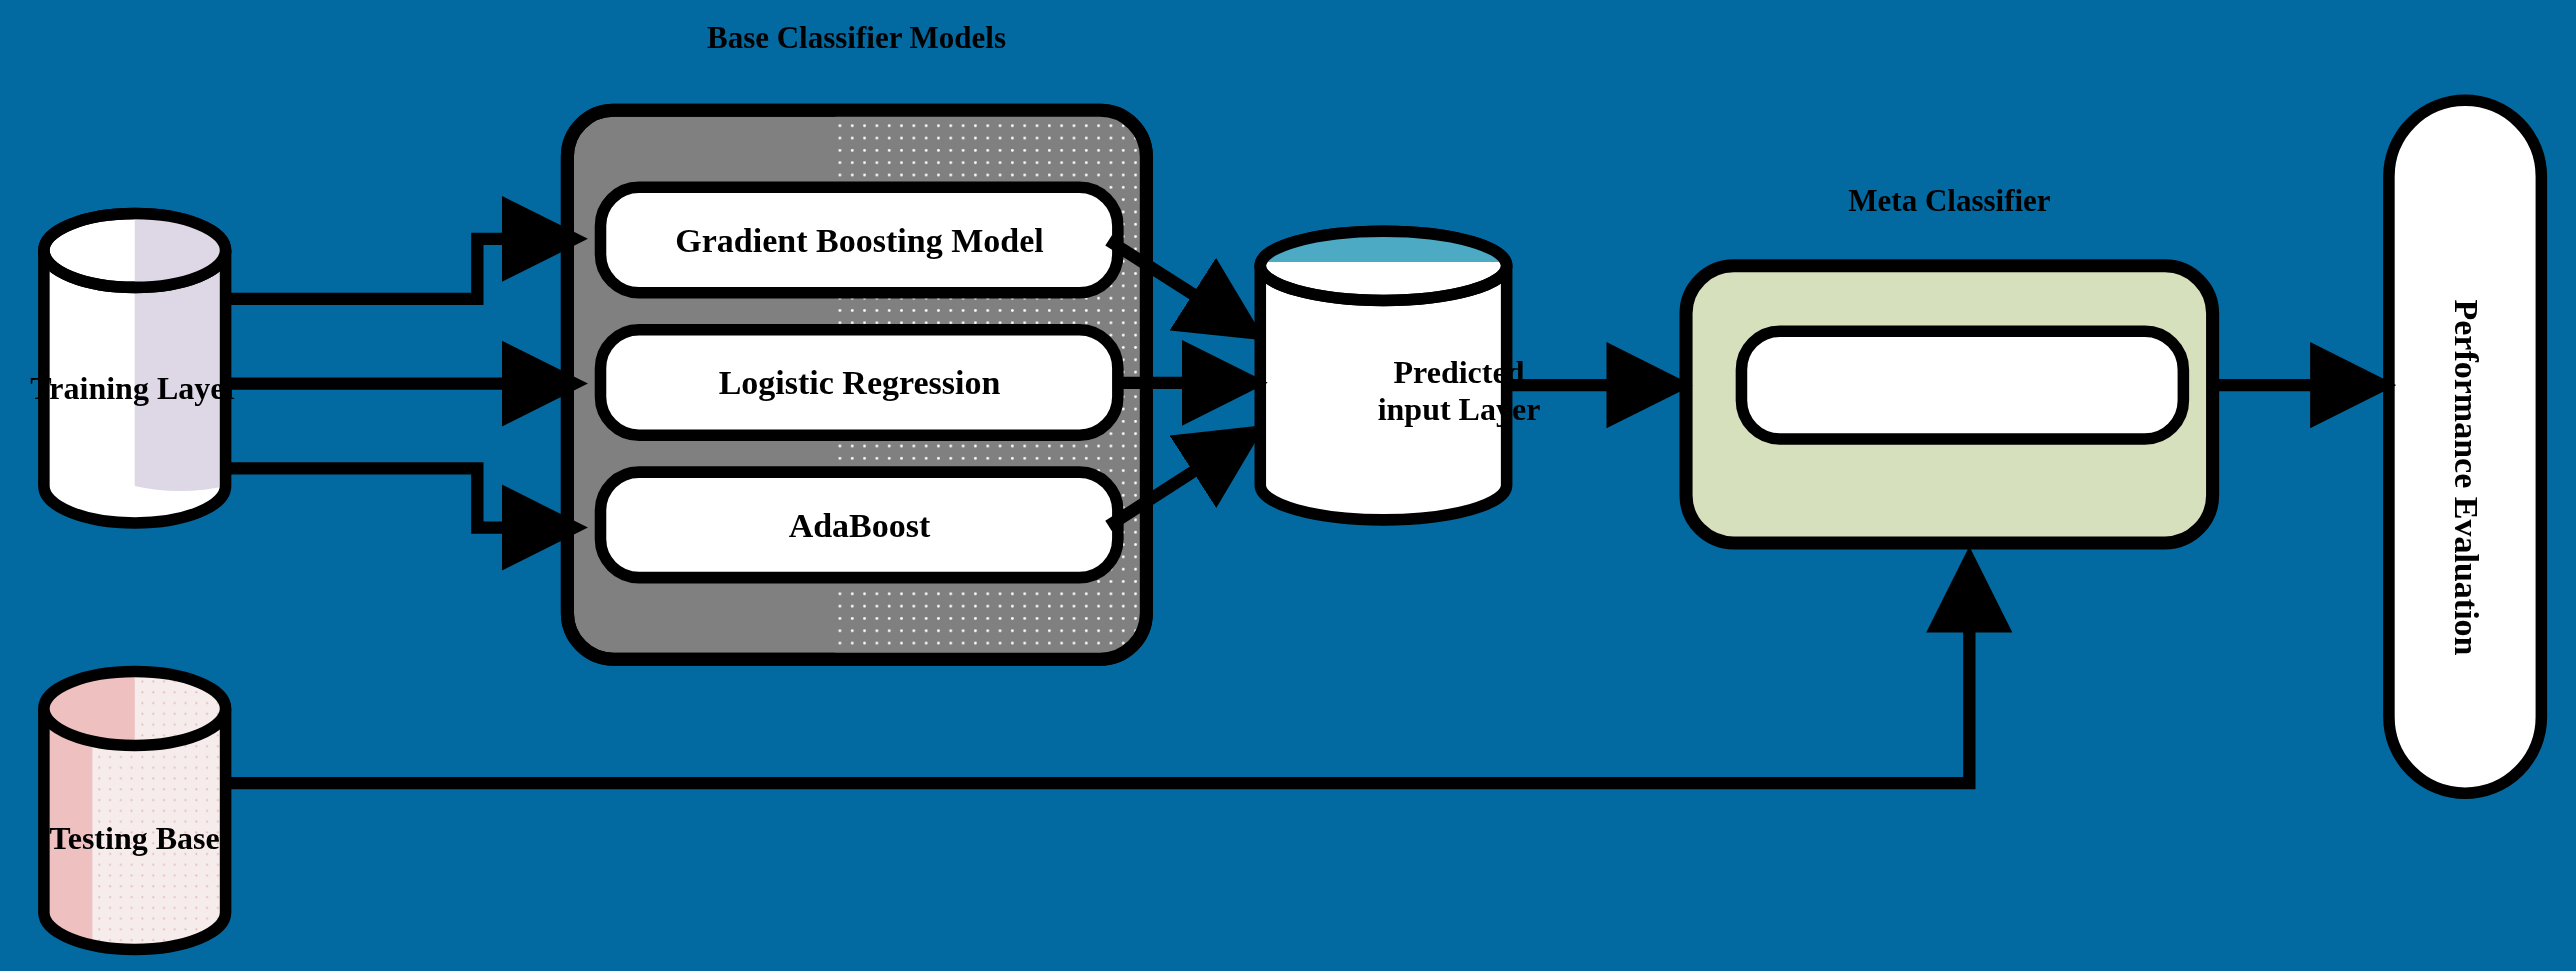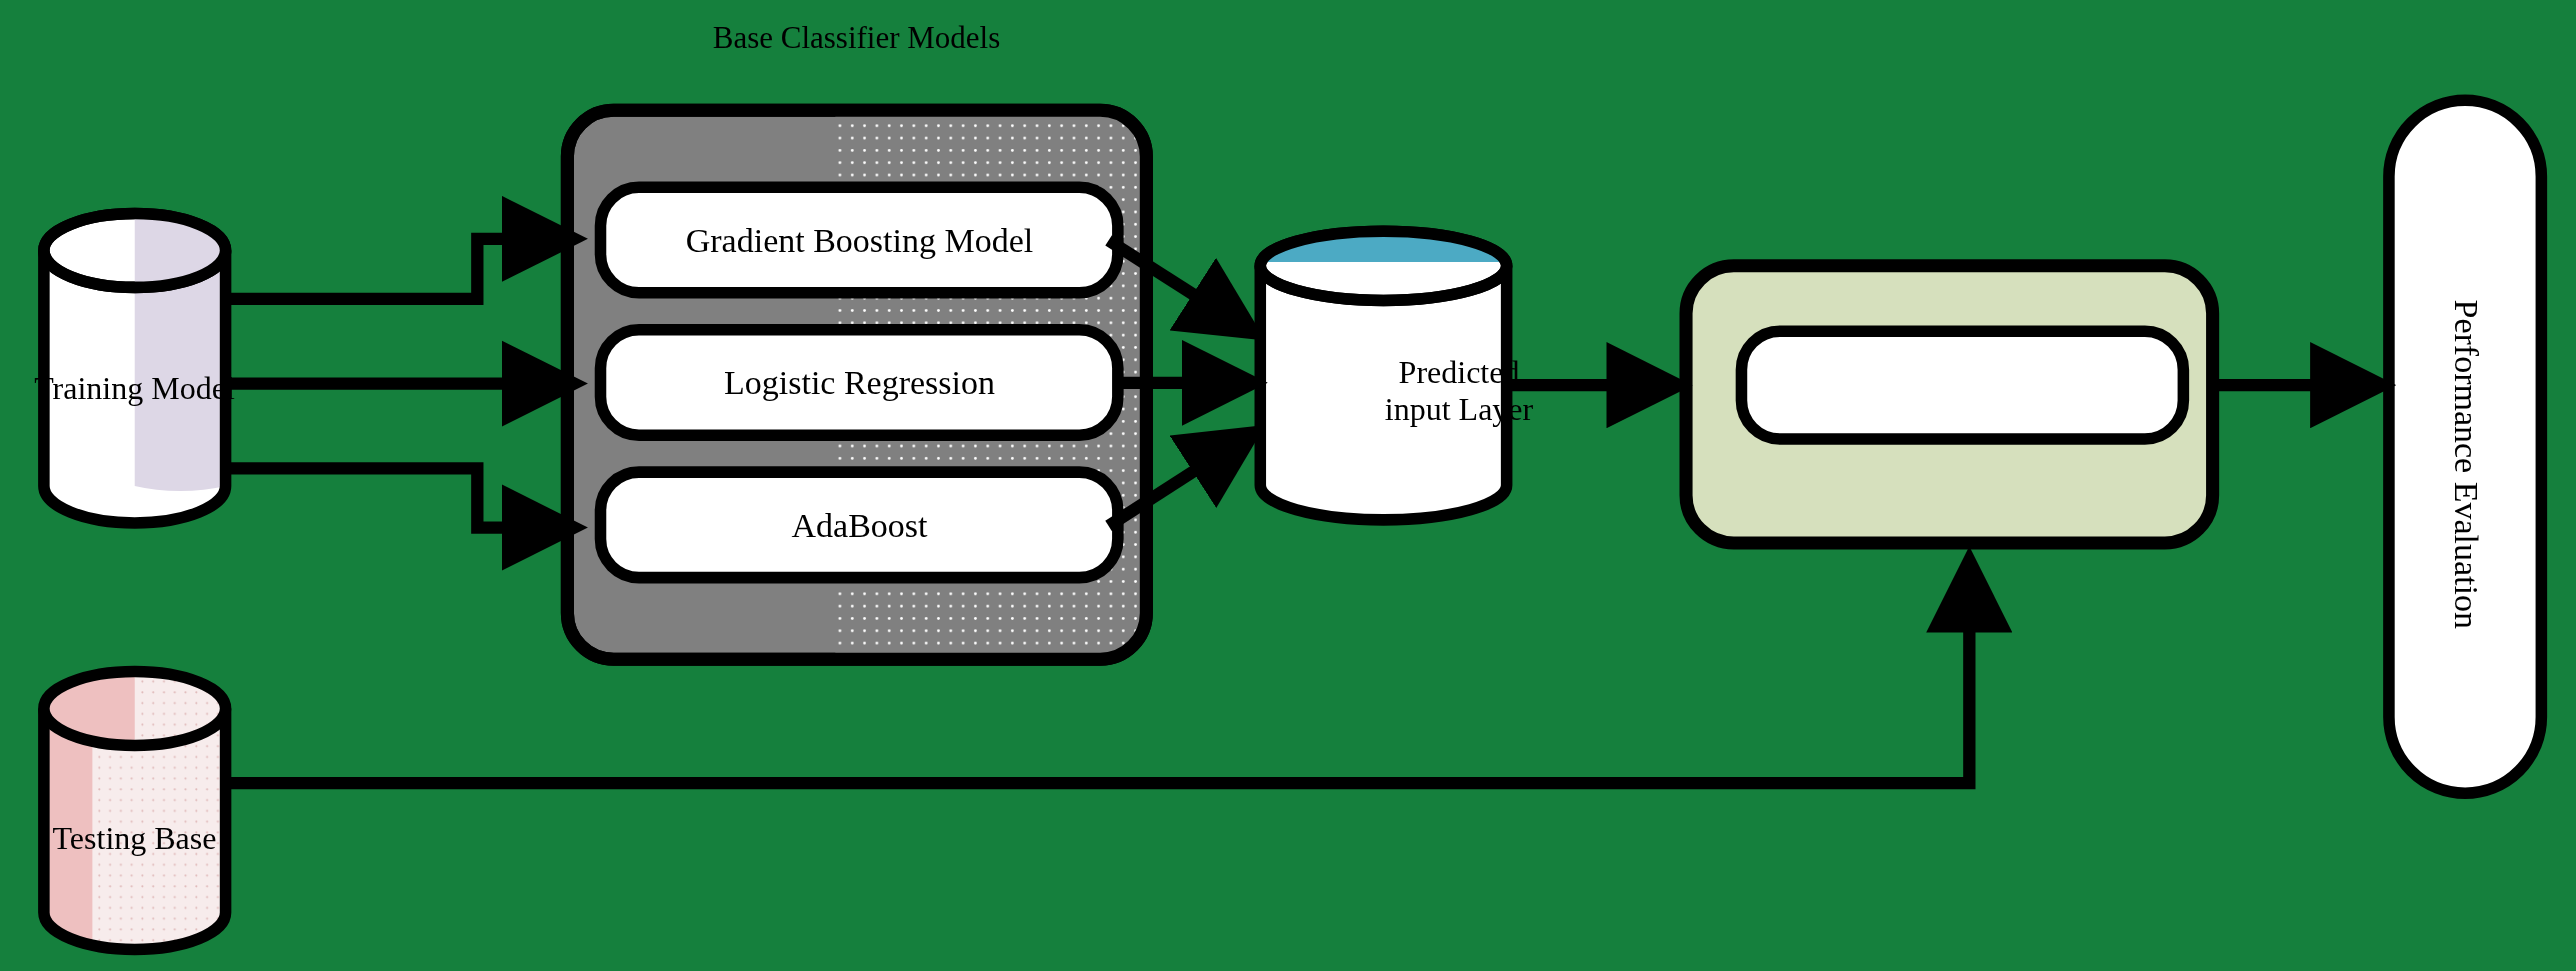--- a/index.html
+++ b/index.html
@@ -1,17 +1,17 @@
 <!DOCTYPE html>
 <html style="font-size:12.3px"><head>
 <meta charset="utf-8">
 <style>
   html,body{margin:0;padding:0;background:#ffffff;}
   body{width:2576px;height:972px;font-family:"Liberation Serif",serif;}
-  #stage{position:relative;width:2576px;height:972px;overflow:hidden;background:#15803d;}
+  #stage{position:relative;width:2576px;height:972px;overflow:hidden;background:#0369a1;font-weight:bold;}
   svg#diagram{position:absolute;left:0;top:0;width:2576px;height:972px;}
   .lbl{position:absolute;font-family:"Liberation Serif",serif;color:#000;white-space:nowrap;}
   .section-title{font-size:31px;}
   .node-text{font-size:34px;}
   .cyl-text{font-size:32px;text-align:center;line-height:1.15;}
   .vert-text{font-size:34px;transform-origin:center center;}
 </style>
 </head>
 <body>
 
@@ -117,22 +117,23 @@
       <path d="M1957,500 L2180,500" marker-end="url(#arrow)"></path>
 
       <path d="M293,1017 L2558,1017 L2558,728" marker-end="url(#arrow)"></path>
 
       <path d="M2880,500 L3094,500" marker-end="url(#arrow)"></path>
     </g>
   </svg>
 
   <div class="lbl section-title" style="left:567px;top:20px;width:579px;text-align:center;">Base Classifier Models</div>
 
+  <div class="lbl section-title" style="left:1686px;top:183px;width:527px;text-align:center;">Meta Classifier</div>
 
-  <div class="lbl cyl-text" style="left:11.5px;top:370px;width:246px;text-align:center;">Training Model</div>
+  <div class="lbl cyl-text" style="left:11.5px;top:370px;width:246px;text-align:center;">Training Layer</div>
 
   <div class="lbl cyl-text" style="left:11.5px;top:820px;width:246px;text-align:center;">Testing Base</div>
 
   <div class="lbl cyl-text" style="left:1336px;top:354px;width:246px;text-align:center;">
     <div>Predicted</div>
     <div>input Layer</div>
   </div>
 
   <div class="lbl node-text" style="left:601px;top:364px;width:517px;text-align:center;">Logistic Regression</div>
 

